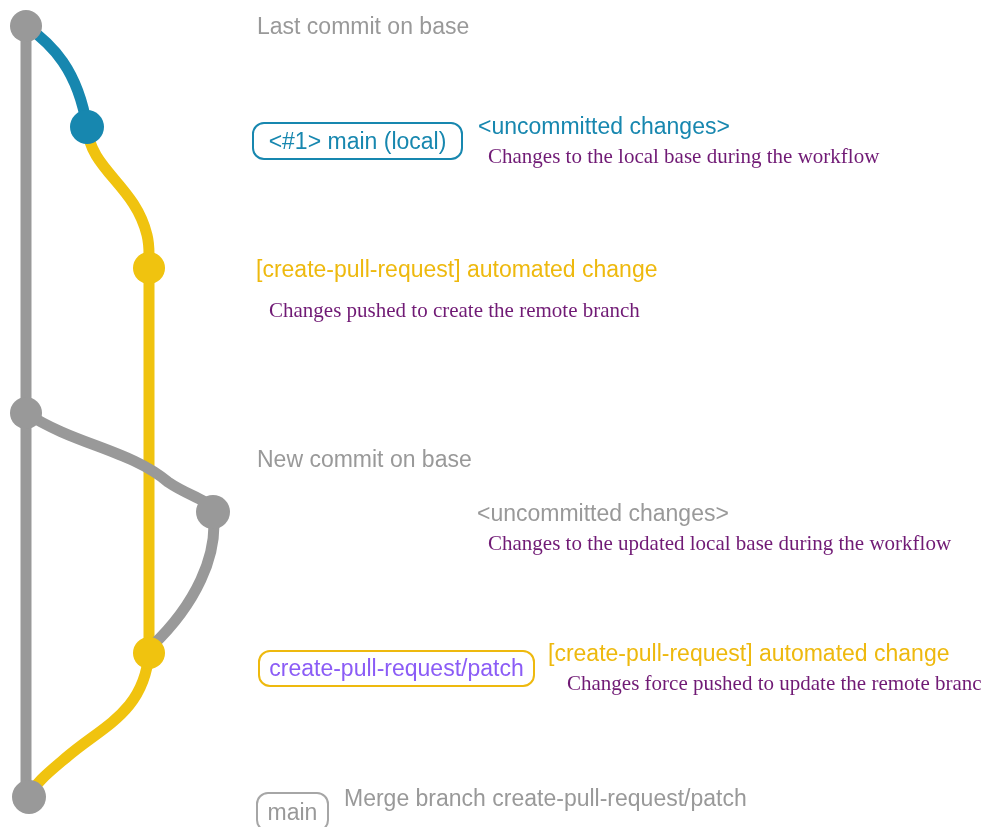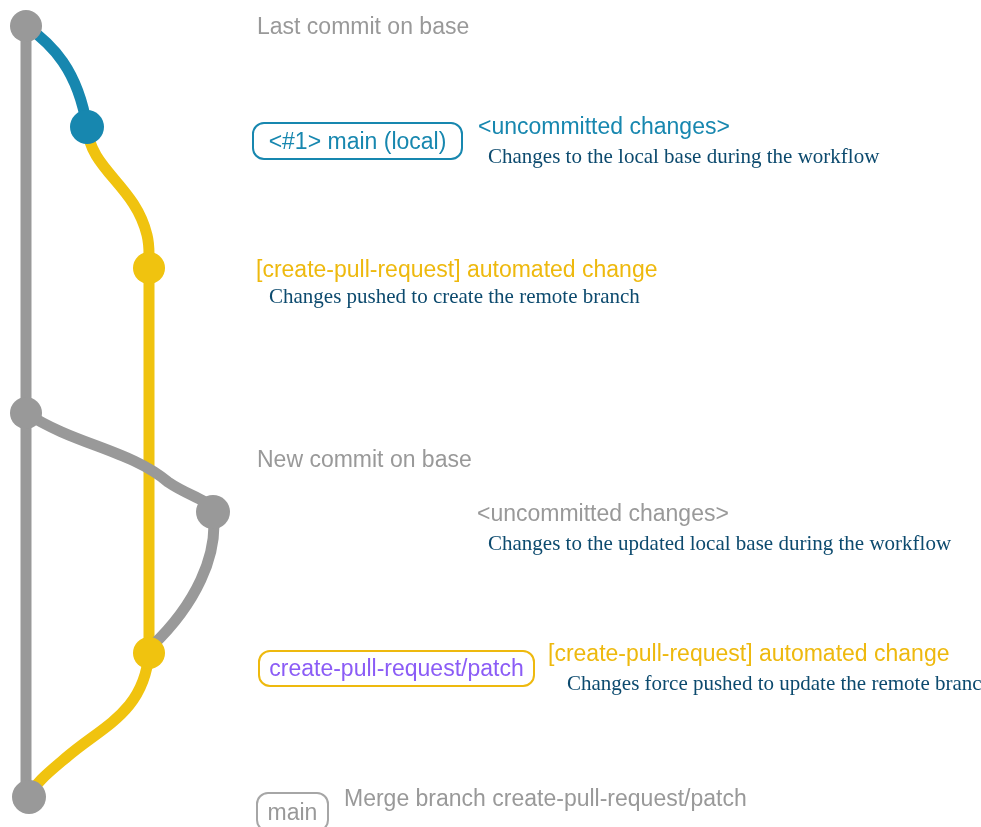--- a/index.html
+++ b/index.html
@@ -1,21 +1,21 @@
 <!DOCTYPE html>
 <html><head>
 <meta charset="utf-8">
 <style>
   html,body{margin:0;padding:0;background:#fff;}
   .canvas{position:relative;width:981px;height:827px;background:#ffffff;overflow:hidden;
           font-family:"Liberation Sans",sans-serif;border-radius:31px;}
   .graph-svg{position:absolute;left:0;top:0;}
   .t{position:absolute;white-space:nowrap;font-size:23px;line-height:28px;}
   .serif{position:absolute;white-space:nowrap;font-family:"Liberation Serif",serif;
-         font-size:21px;line-height:26px;color:#0c4a6e;}
+         font-size:21px;line-height:26px;color:#701a75;}
   .gray{color:#999999;}
   .blue{color:#1787AF;}
   .yellow{color:#EEB90E;}
   .badge{position:absolute;box-sizing:border-box;display:flex;align-items:center;
          justify-content:center;border:2px solid;border-radius:12px;font-size:23px;
          white-space:nowrap;background:#fff;margin-top:14px;}
   .badge.blue{border-color:#1787AF;color:#1787AF;}
   .badge.grayb{border-color:#a6a6a6;color:#999999;}
   .badge.yellowb{border-color:#EEB90E;color:#8b5cf6;}
 </style>
@@ -41,21 +41,21 @@
     <circle cx="149" cy="653" r="16" fill="#F0C30F"></circle>
   </svg>
 
   <div class="t gray" style="left:257px;top:12px;">Last commit on base</div>
 
   <div class="badge blue" style="left:252px;top:108px;width:211px;height:38px;">&lt;#1&gt; main (local)</div>
   <div class="t blue" style="left:478px;top:112px;">&lt;uncommitted changes&gt;</div>
   <div class="serif" style="left:488px;top:143px;">Changes to the local base during the workflow</div>
 
   <div class="t yellow" style="left:256px;top:255px;">[create-pull-request] automated change</div>
-  <div class="serif" style="left:269px;top:283px;">Changes pushed to create the remote branch</div>
+  <div class="serif" style="left:269px;top:297px;">Changes pushed to create the remote branch</div>
 
   <div class="t gray" style="left:257px;top:397px;margin-top:48px;">New commit on base</div>
 
   <div class="t gray" style="left:477px;top:499px;">&lt;uncommitted changes&gt;</div>
   <div class="serif" style="left:488px;top:530px;">Changes to the updated local base during the workflow</div>
 
   <div class="badge yellowb" style="left:258px;top:636px;width:277px;height:37px;">create-pull-request/patch</div>
   <div class="t yellow" style="left:548px;top:639px;">[create-pull-request] automated change</div>
   <div class="serif" style="left:567px;top:670px;">Changes force pushed to update the remote branch</div>
 

